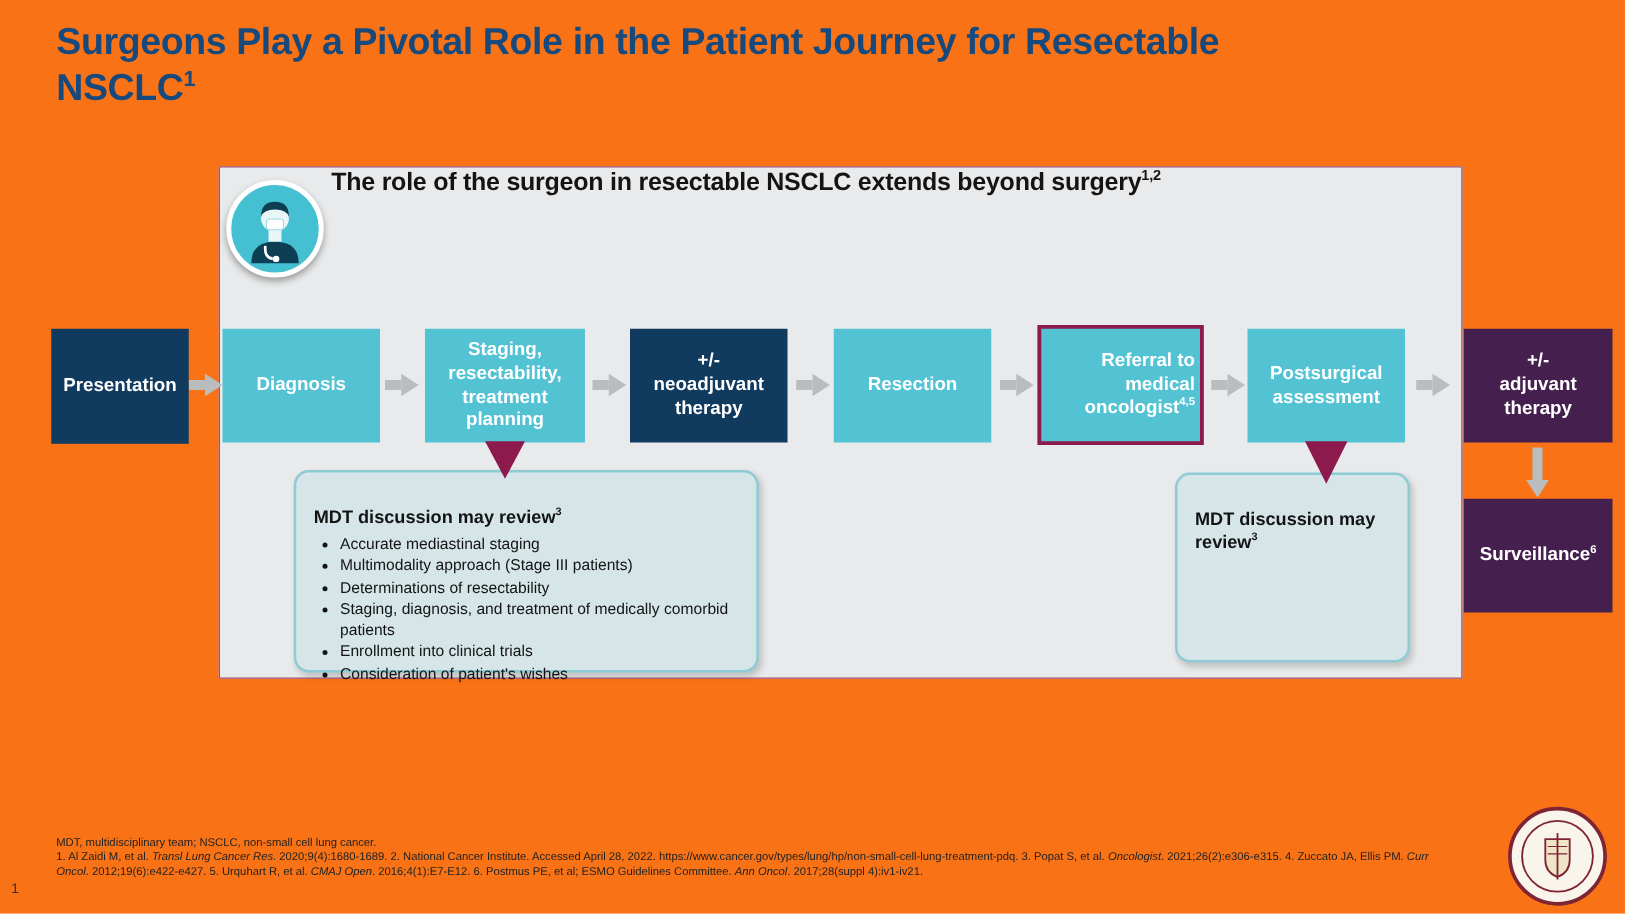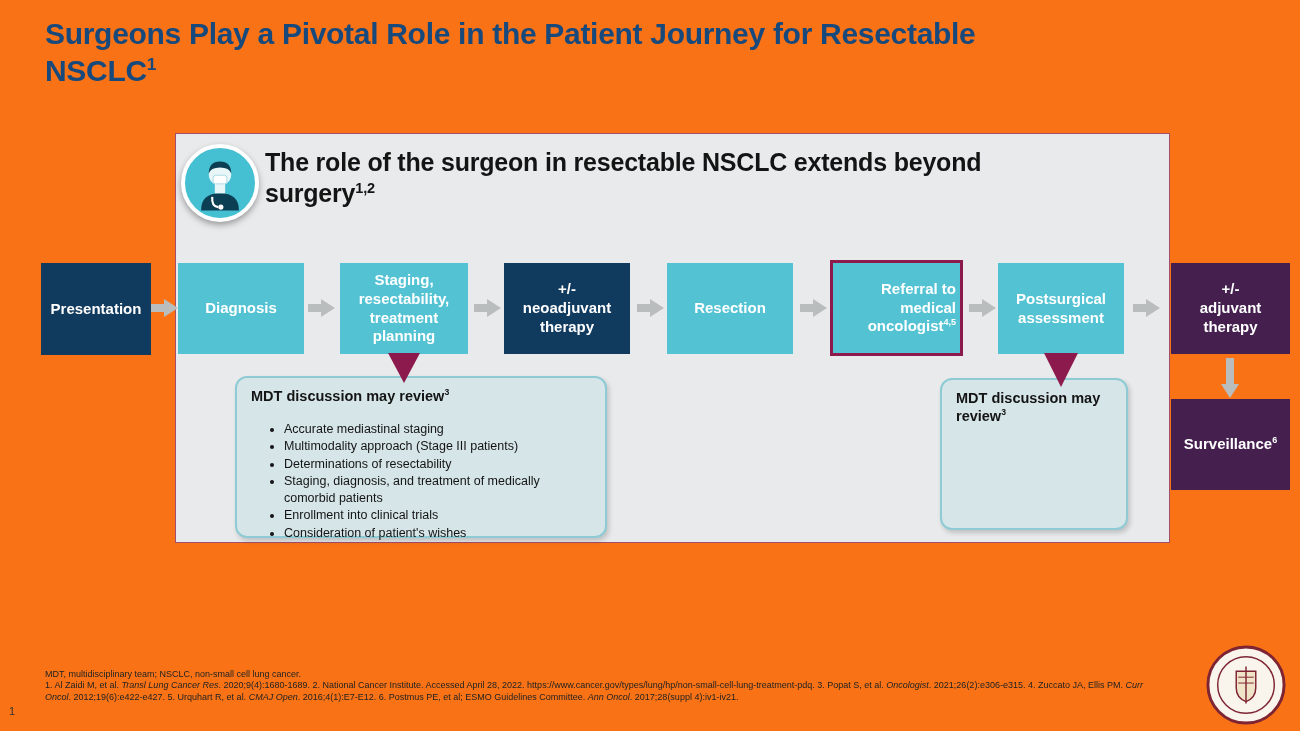--- a/index.html
+++ b/index.html
@@ -8,22 +8,22 @@
 
   
   .title{position:absolute;left:45px;top:16px;width:990px;margin:0;
          font-size:30px;font-weight:bold;line-height:1.22;letter-spacing:-0.3px;
          color:var(--title-blue,#17497C);}
   .title sup,.panel-heading sup{font-size:58%;line-height:0;}
 
   
   .panel{position:absolute;left:175px;top:133px;width:995px;height:410px;box-sizing:border-box;
          background:var(--panel-bg,#E9EAEB);border:1px solid var(--panel-border,#A34E6D);}
-  .panel-heading{position:absolute;left:265px;top:147px;width:820px;margin:0;z-index:2;
-                 font-size:25px;font-weight:bold;line-height:1.25;color:#141414;letter-spacing:-0.2px;}
+  .panel-heading{position:absolute;left:265px;top:134px;width:820px;margin:0;z-index:2;
+                 font-size:20px;font-weight:bold;line-height:1.25;color:#141414;letter-spacing:-0.2px;}
 
   
   .doctor-badge{position:absolute;left:181px;top:144px;width:78px;height:78px;border-radius:50%;
                 background:#45c0d2;border:4px solid #fff;box-shadow:0 3px 6px rgba(0,0,0,.35);
                 display:flex;align-items:center;justify-content:center;box-sizing:border-box;z-index:3;}
 
   
   .box{position:absolute;display:flex;align-items:center;justify-content:center;text-align:center;
        color:#fff;font-weight:bold;font-size:15px;line-height:1.25;white-space:pre-line;
        padding:4px;box-sizing:border-box;z-index:2;}
@@ -58,27 +58,27 @@
 
   
   .pointer{position:absolute;width:0;height:0;z-index:5;}
   #ptr-left{left:388px;top:353px;border-left:16px solid transparent;border-right:16px solid transparent;
             border-top:30px solid var(--maroon-accent,#8C1A4D);}
   #ptr-right{left:1044px;top:353px;border-left:17px solid transparent;border-right:17px solid transparent;
              border-top:34px solid var(--maroon-accent,#8C1A4D);}
 
   
   .callout{position:absolute;background:var(--callout-bg,#D6E5E8);border:2px solid var(--callout-border,#8FCBD5);
-           border-radius:12px;box-shadow:2px 3px 5px rgba(0,0,0,0.18);padding:9px 14px;
+           border-radius:12px;box-shadow:2px 3px 5px rgba(0,0,0,0.18);padding:27px 14px;
            box-sizing:border-box;color:#141414;z-index:4;}
   #callout-left{left:235px;top:376px;width:372px;height:162px;}
   #callout-right{left:940px;top:378px;width:188px;height:152px;}
   .callout h3{margin:0 0 3px 0;font-size:14.5px;line-height:1.25;}
   .callout h3 sup{font-size:60%;line-height:0;}
-  .callout ul{margin:16px;padding-left:17px;font-size:12.5px;line-height:1.38;}
+  .callout ul{margin:4px;padding-left:17px;font-size:12.5px;line-height:1.38;}
   #callout-right ul{line-height:1.4;}
 
   
   .footer{position:absolute;left:45px;top:669px;width:1105px;font-size:9px;line-height:1.26;color:#222;}
   .footer p{margin:0;}
   .footer .it{font-style:italic;margin-top:40px;}
   .page-number{position:absolute;left:9px;top:705px;font-size:11px;color:#333;}
 
   
   .seal{position:absolute;left:1205px;top:644px;width:82px;height:82px;}

